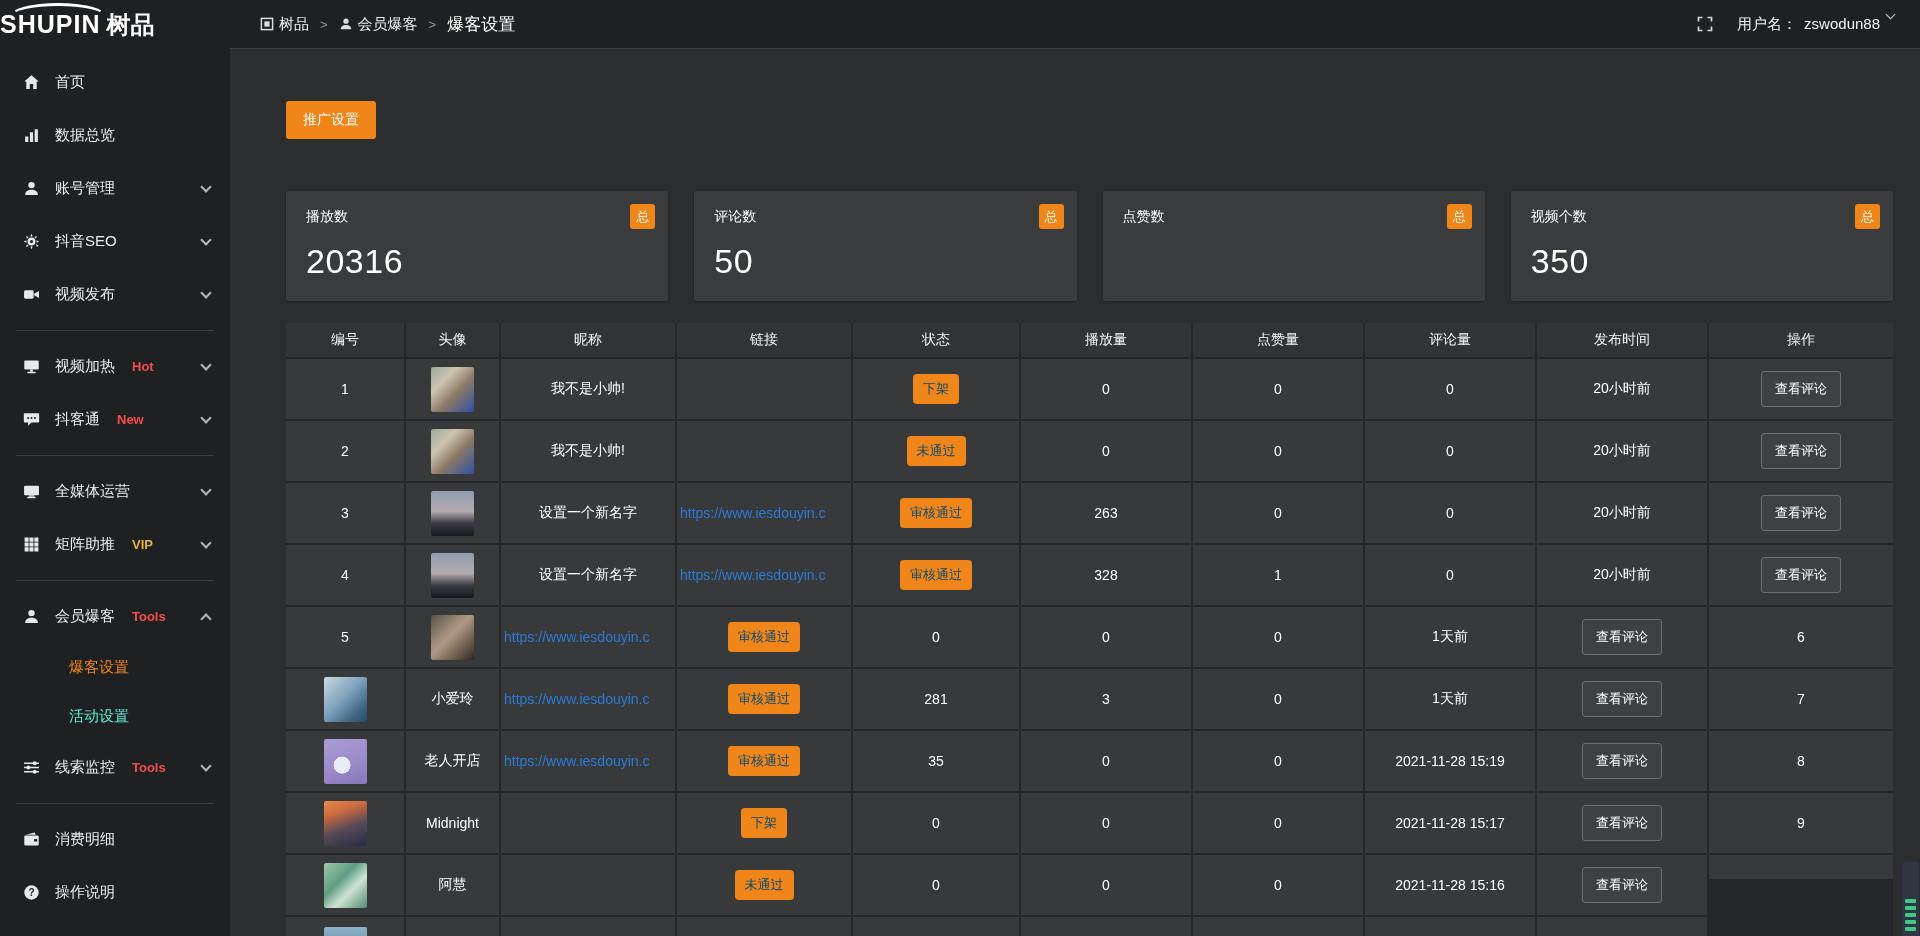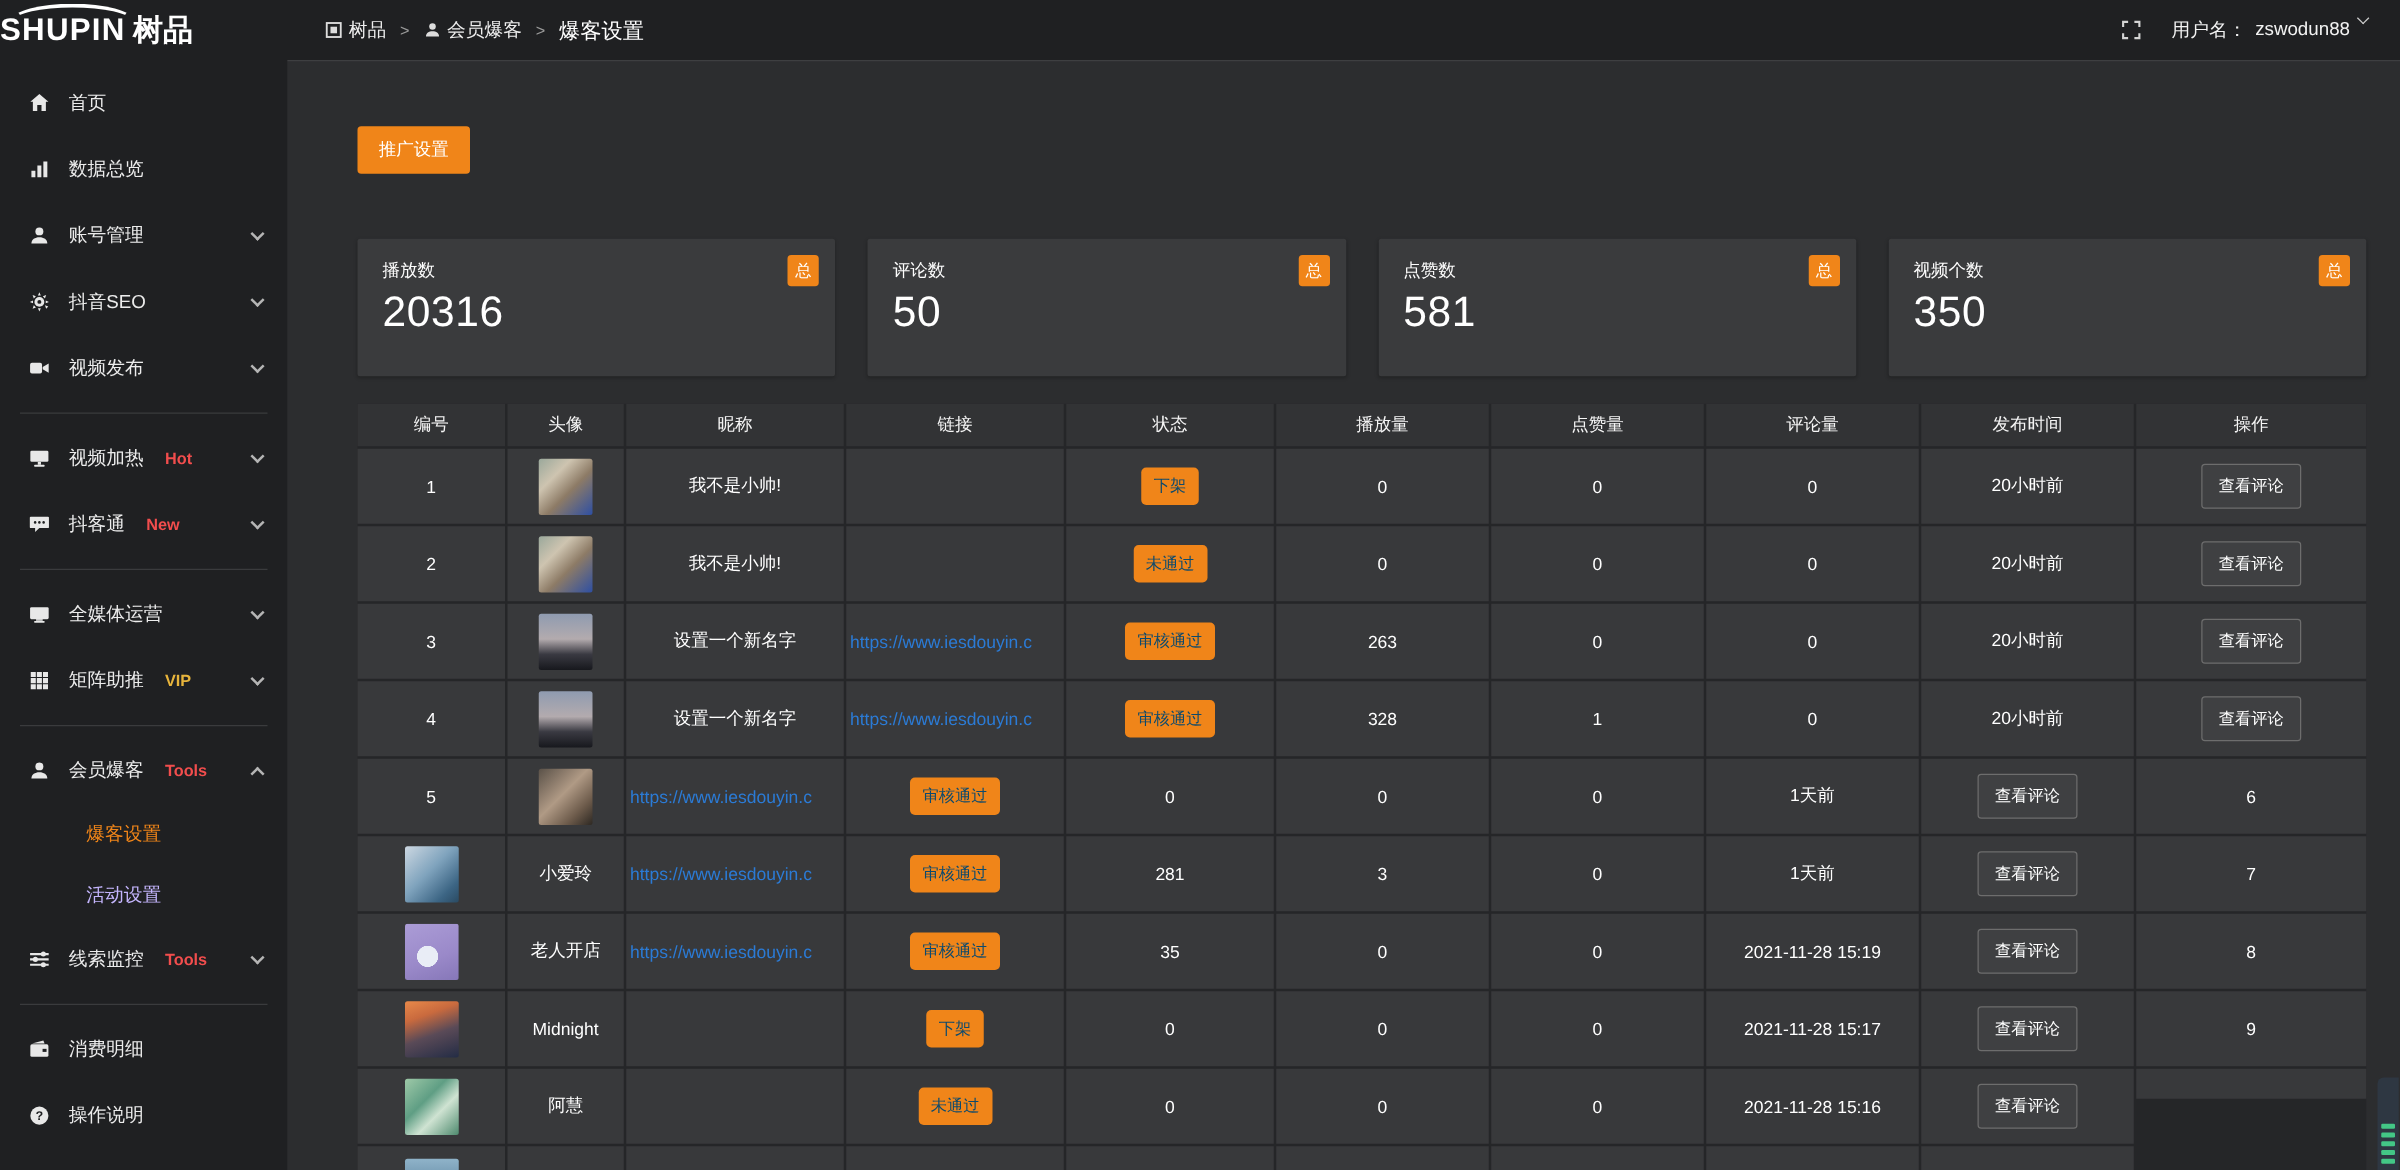--- a/index.html
+++ b/index.html
@@ -30,32 +30,32 @@
   .caret{width:7px;height:7px;border-right:1.6px solid #ccc;border-bottom:1.6px solid #ccc;transform:rotate(45deg);margin-top:-4px;}
 
   
   .sidebar{position:absolute;top:48px;left:0;width:230px;height:888px;background:#1f2022;padding-top:8px;}
   .s-item{display:flex;align-items:center;gap:15px;height:53px;padding:0 20px 0 23px;font-size:15px;color:#ececec;cursor:pointer;}
   .s-icon{display:flex;color:#e8e8e8;}
   .s-badge{font-size:13px;font-weight:bold;margin-left:2px;}
   .chev{width:8px;height:8px;border-right:2px solid #b5b5b5;border-bottom:2px solid #b5b5b5;transform:rotate(45deg);margin-left:auto;margin-top:-4px;}
   .chev.up{transform:rotate(-135deg);margin-top:4px;}
   .s-sub{display:flex;flex-direction:column;}
-  .s-sub-item{height:49px;display:flex;align-items:center;padding-left:69px;font-size:15px;color:#c4b5fd;cursor:pointer;}
+  .s-sub-item{height:49px;display:flex;align-items:center;padding-left:69px;font-size:15px;color:#5eead4;cursor:pointer;}
   .s-sub-item.active{color:var(--accent);}
   .s-divider{border-top:1px solid #3a3b3d;margin:9px 16px;}
 
   
   .main{position:absolute;top:48px;left:230px;width:1690px;height:888px;background:#2c2d2f;border-top:1px solid #3e3f41;padding:0 27px 0 56px;}
   .promo-btn{margin-top:52px;background:var(--accent);border:none;color:#fff;font-size:14px;padding:10px 17px;border-radius:3px;cursor:pointer;font-family:inherit;}
 
   .cards{display:flex;gap:26px;margin-top:52px;}
   .card{flex:1;height:110px;background:#3a3b3d;border-radius:2px;padding:17px 20px;position:relative;box-shadow:0 1px 3px rgba(0,0,0,.25);}
   .card-label{font-size:14px;color:#fdfdfd;}
-  .card-value{font-size:34px;color:#fff;margin-top:5px;letter-spacing:.5px;}
+  .card-value{font-size:34px;color:#fff;margin-top:16px;letter-spacing:.5px;}
   .card-badge{position:absolute;top:13px;right:13px;width:25px;height:25px;line-height:25px;text-align:center;background:var(--accent);color:#fff;font-size:13px;border-radius:3px;}
 
   
   .tbl{margin-top:22px;display:grid;grid-template-columns:118px 93px 174px 174px 166px 170px 170px 170px 170px 184px;gap:2px;background:#252628;width:1607px;}
   .th{background:#323335;height:34px;display:flex;align-items:center;justify-content:center;font-size:14px;color:#f5f5f5;}
   .td{background:#38393b;height:60px;display:flex;align-items:center;justify-content:center;font-size:14px;color:#fff;overflow:hidden;}
   .td.link-cell{justify-content:flex-start;padding:0 3px;white-space:nowrap;}
   .td.partial{height:24px;}
   .link{color:var(--link);cursor:pointer;white-space:nowrap;}
   .status{background:var(--accent);color:#0c4a6e;font-size:13px;padding:6px 10px;border-radius:4px;cursor:pointer;white-space:nowrap;}
@@ -326,21 +326,20 @@
         <div class="card-value">20316</div>
         <span class="card-badge">总</span>
       </div>
       <div class="card">
         <div class="card-label">评论数</div>
         <div class="card-value">50</div>
         <span class="card-badge">总</span>
       </div>
       <div class="card">
         <div class="card-label">点赞数</div>
-        <div class="card-value">581</div>
         <span class="card-badge">总</span>
       </div>
       <div class="card">
         <div class="card-label">视频个数</div>
         <div class="card-value">350</div>
         <span class="card-badge">总</span>
       </div>
     </div>
 
   <div class="tbl">

